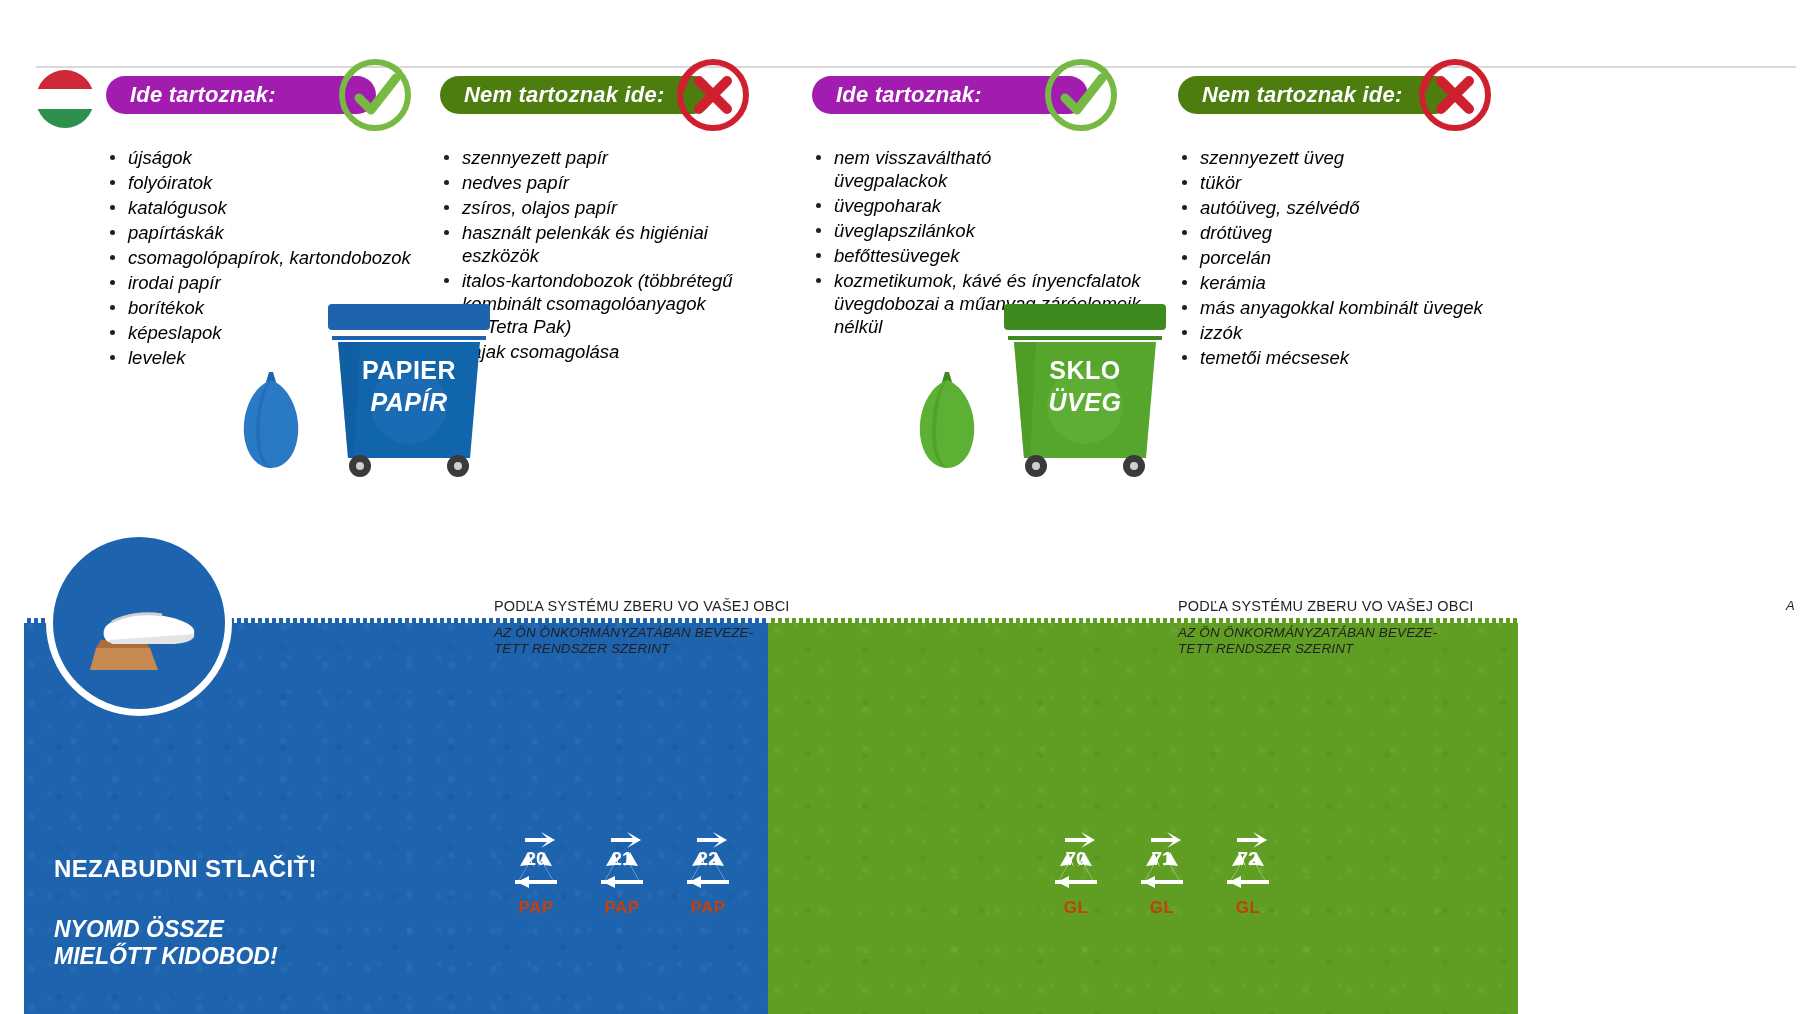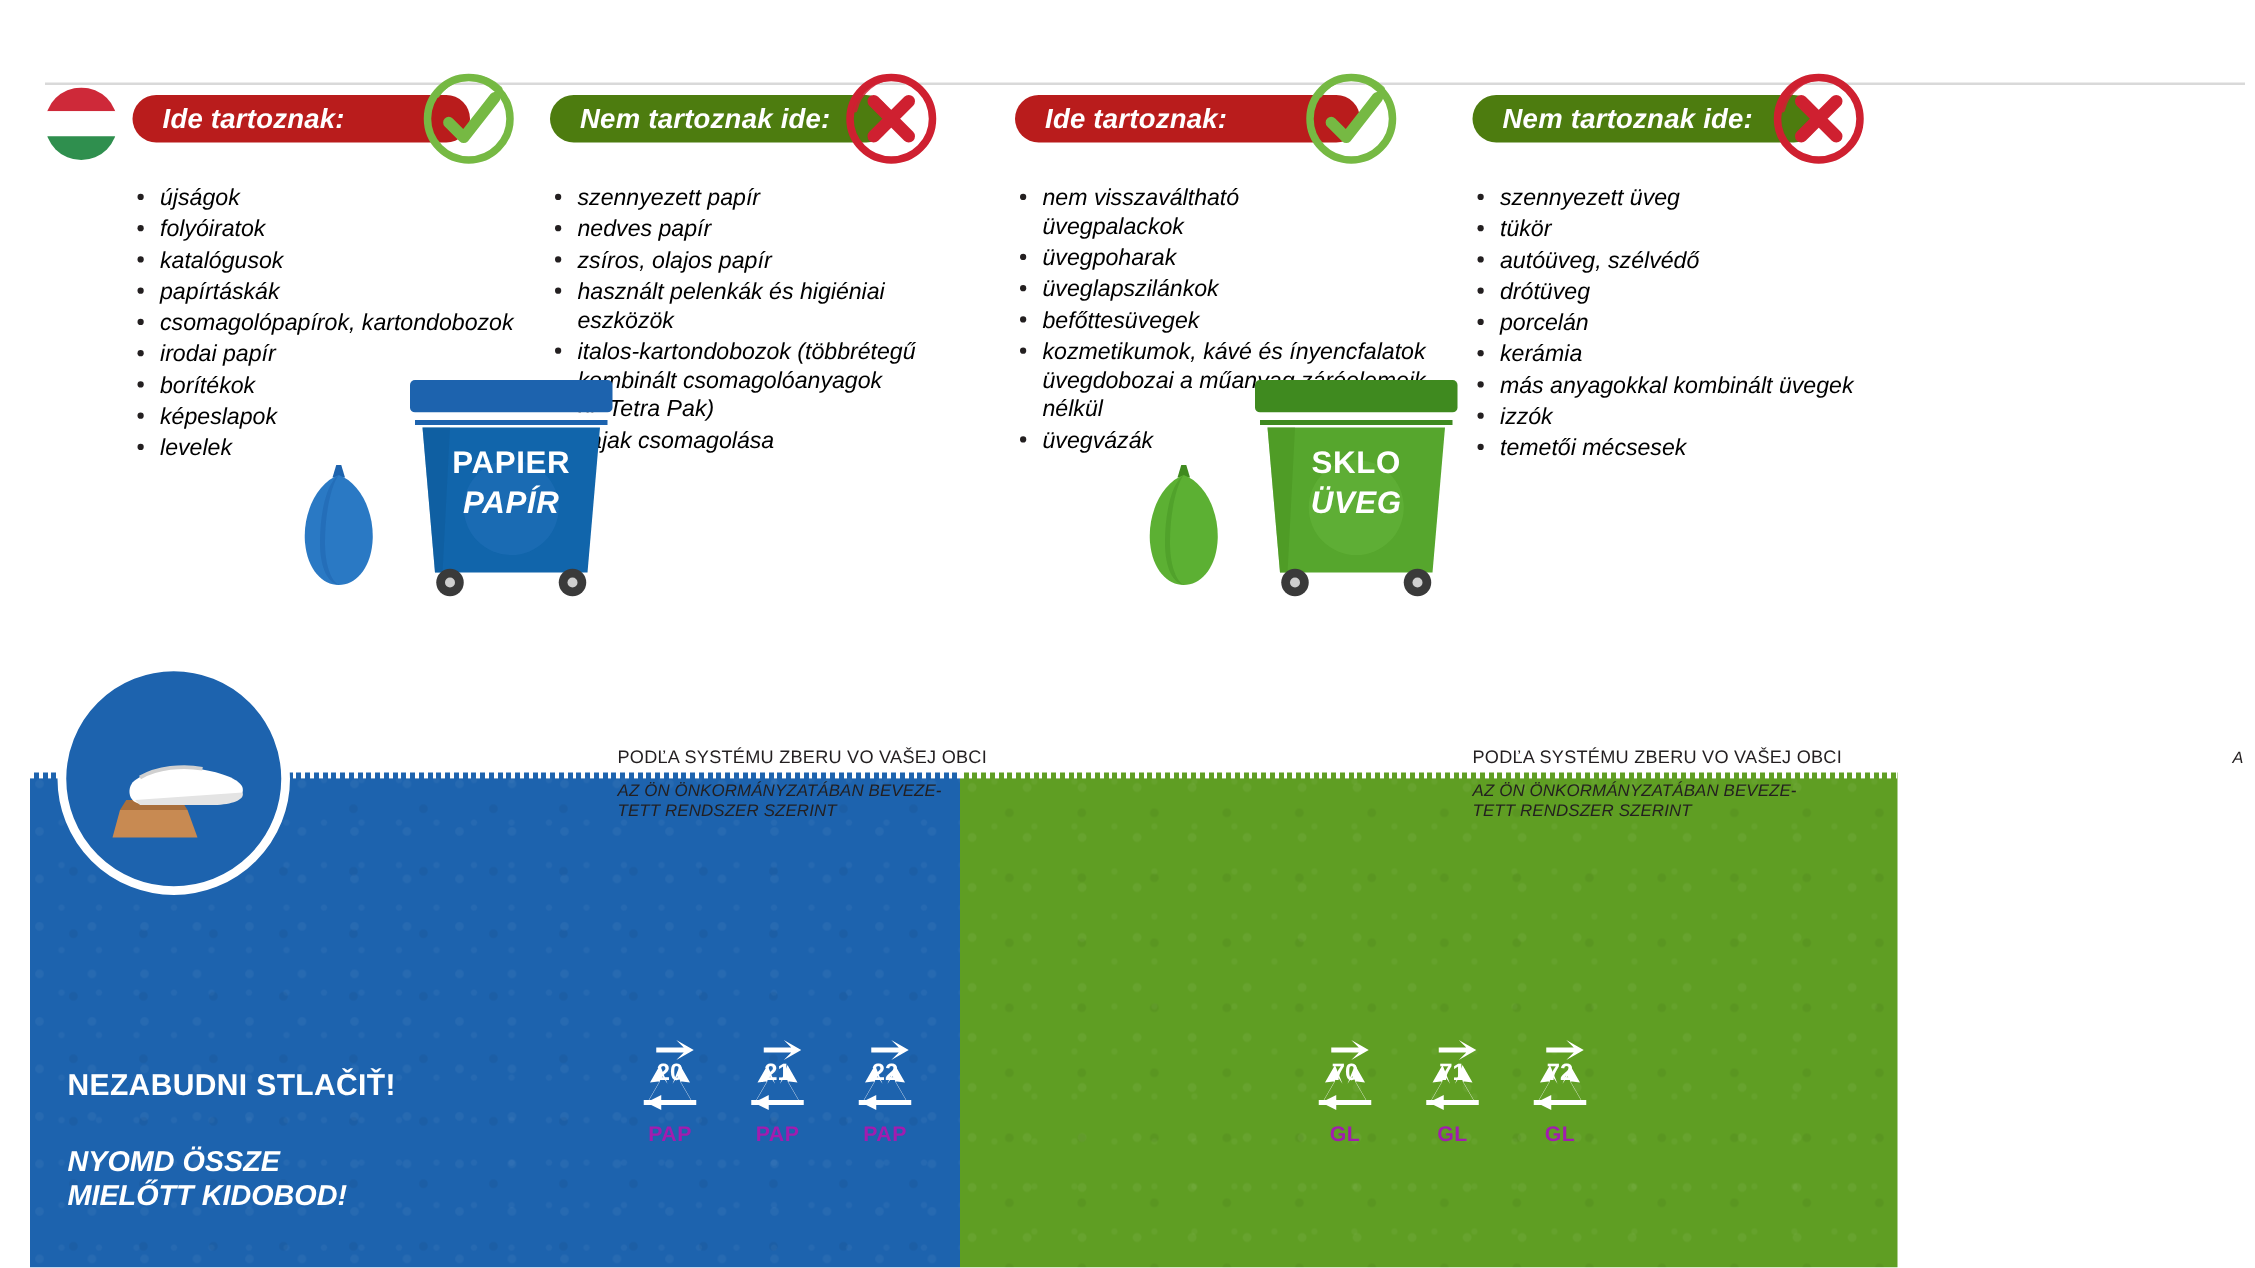--- a/index.html
+++ b/index.html
@@ -40,21 +40,21 @@
     border-radius: 19px;
     display: flex; align-items: center;
     padding: 0 70px 0 24px;
     color: #ffffff;
     font-style: italic;
     font-weight: bold;
     font-size: 22px;
     letter-spacing: 0.2px;
     white-space: nowrap;
   }
-  .pill-yes { background: #b91c1c; width: 270px; }
+  .pill-yes { background: #a21caf; width: 270px; }
   .pill-no  { background: #4d7c0f; width: 272px; }
   .col-3 .pill-yes { width: 276px; }
   .col-4 .pill-no  { width: 276px; }
 
   
   .stamp {
     position: absolute; top: -22px; width: 82px; height: 82px;
   }
   .col-1 .stamp, .col-3 .stamp { left: 228px; }
   .col-2 .stamp { left: 232px; }
@@ -189,21 +189,21 @@
   .codes-paper { left: 495px; top: 828px; }
   .codes-glass { left: 1035px; top: 828px; }
   .code { width: 82px; text-align: center; position: relative; }
   .code svg { display: block; width: 82px; height: 68px; }
   .code .num {
     position: absolute; left: 0; top: 20px; width: 100%;
     text-align: center; color: #ffffff;
     font-size: 19px; font-weight: bold;
   }
   .code .mat {
-    margin-top: 2px; color: #a21caf;
+    margin-top: 2px; color: #c2410c;
     font-size: 17px; font-weight: bold; letter-spacing: .4px;
   }
 </style>
 </head>
 <body>
 
 <div id="root">
 
   <div class="top-rule"></div>
 
@@ -274,21 +274,20 @@
     </div>
     <ul class="items">
       <li>nem visszaváltható
 üvegpalackok</li>
       <li>üvegpoharak</li>
       <li>üveglapszilánkok</li>
       <li>befőttesüvegek</li>
       <li>kozmetikumok, kávé és ínyencfalatok
 üvegdobozai a műanyag záróelemeik
 nélkül</li>
-      <li>üvegvázák</li>
     </ul>
   </div>
 
   <div class="col col-4">
     <div class="pill pill-no">
       <span>Nem tartoznak ide:</span>
     </div>
     <div class="stamp">
       <svg viewBox="0 0 82 82">
         <circle cx="41" cy="41" r="33" fill="none" stroke="#cf2030" stroke-width="6"></circle>

